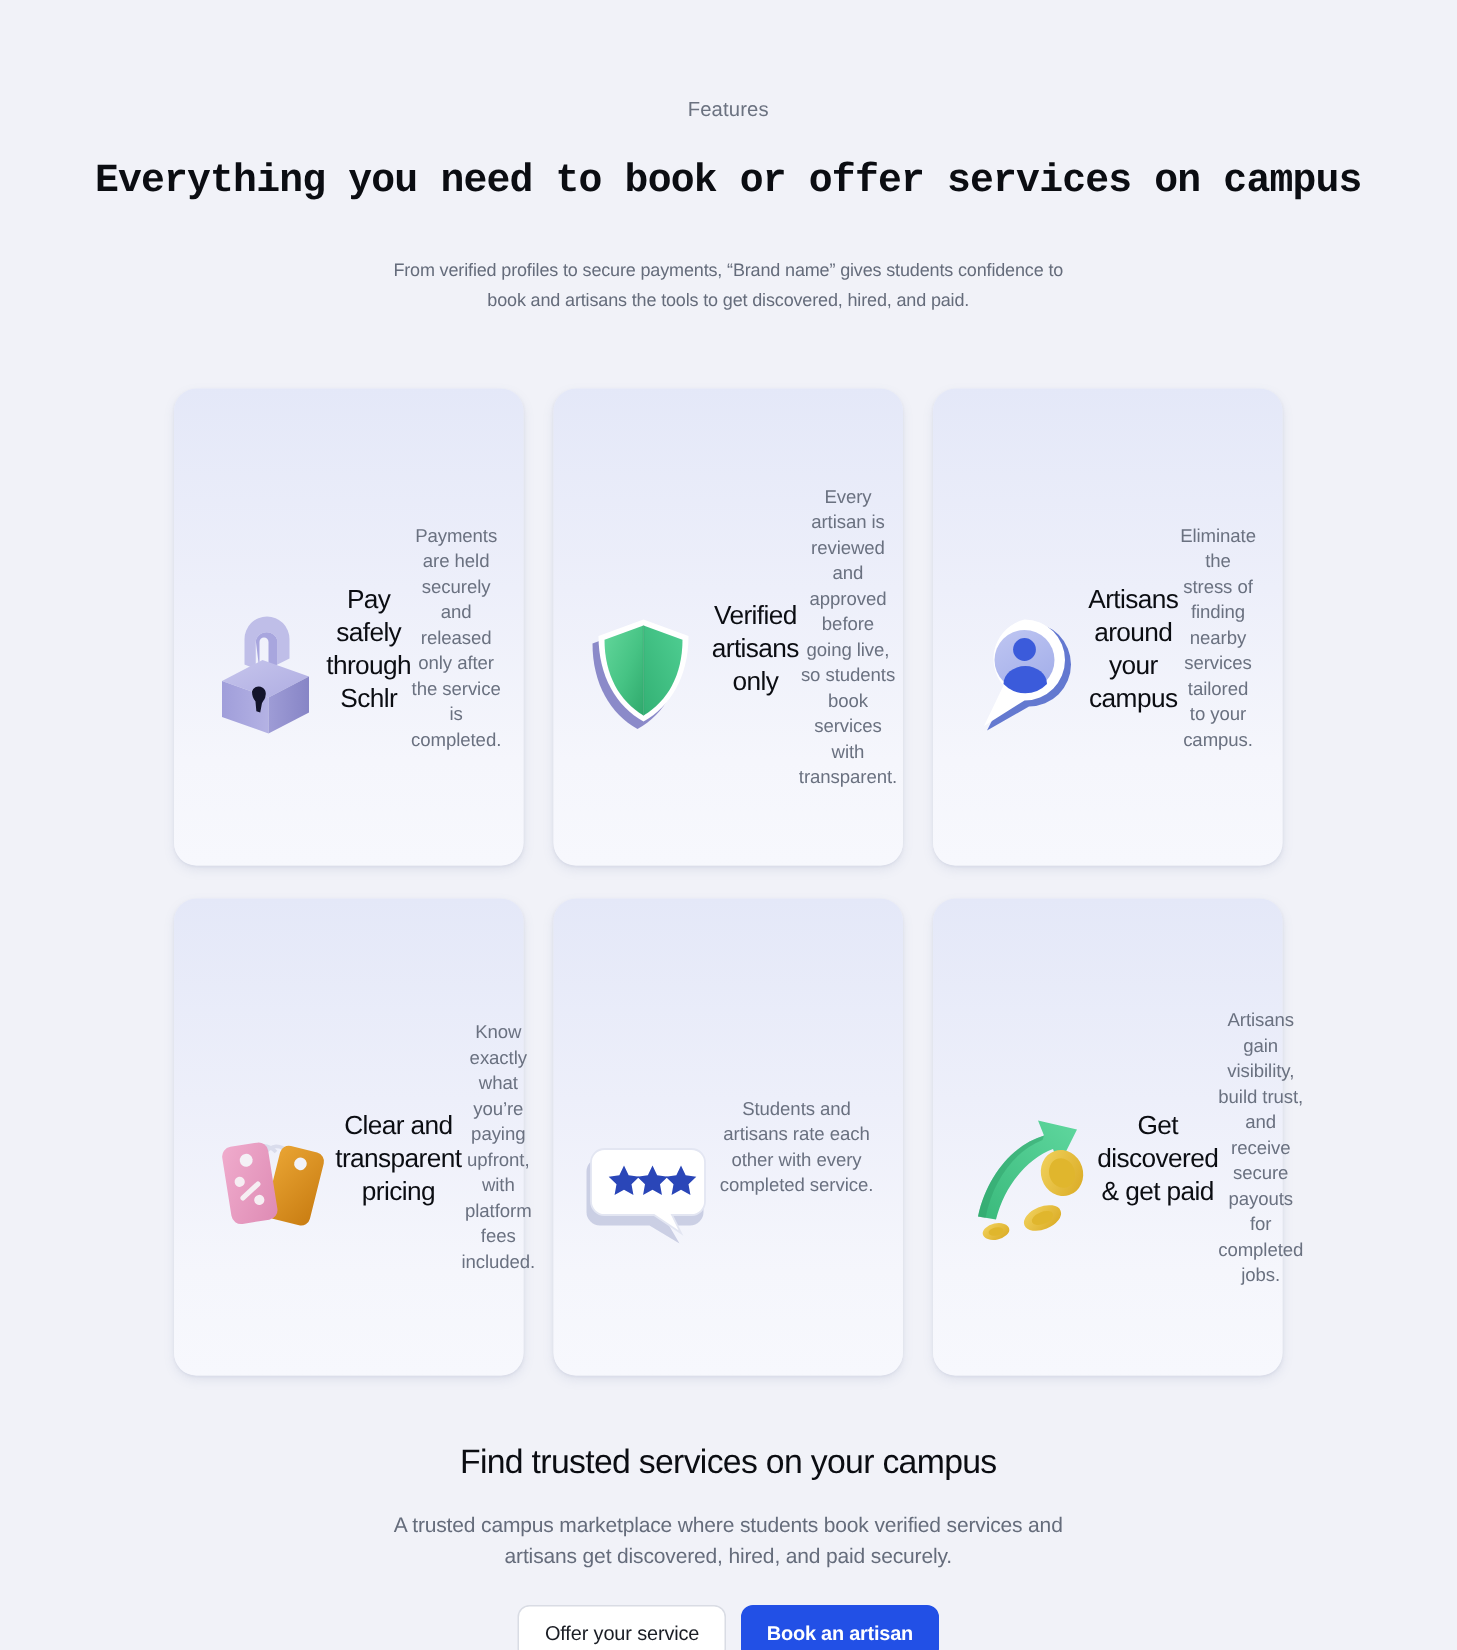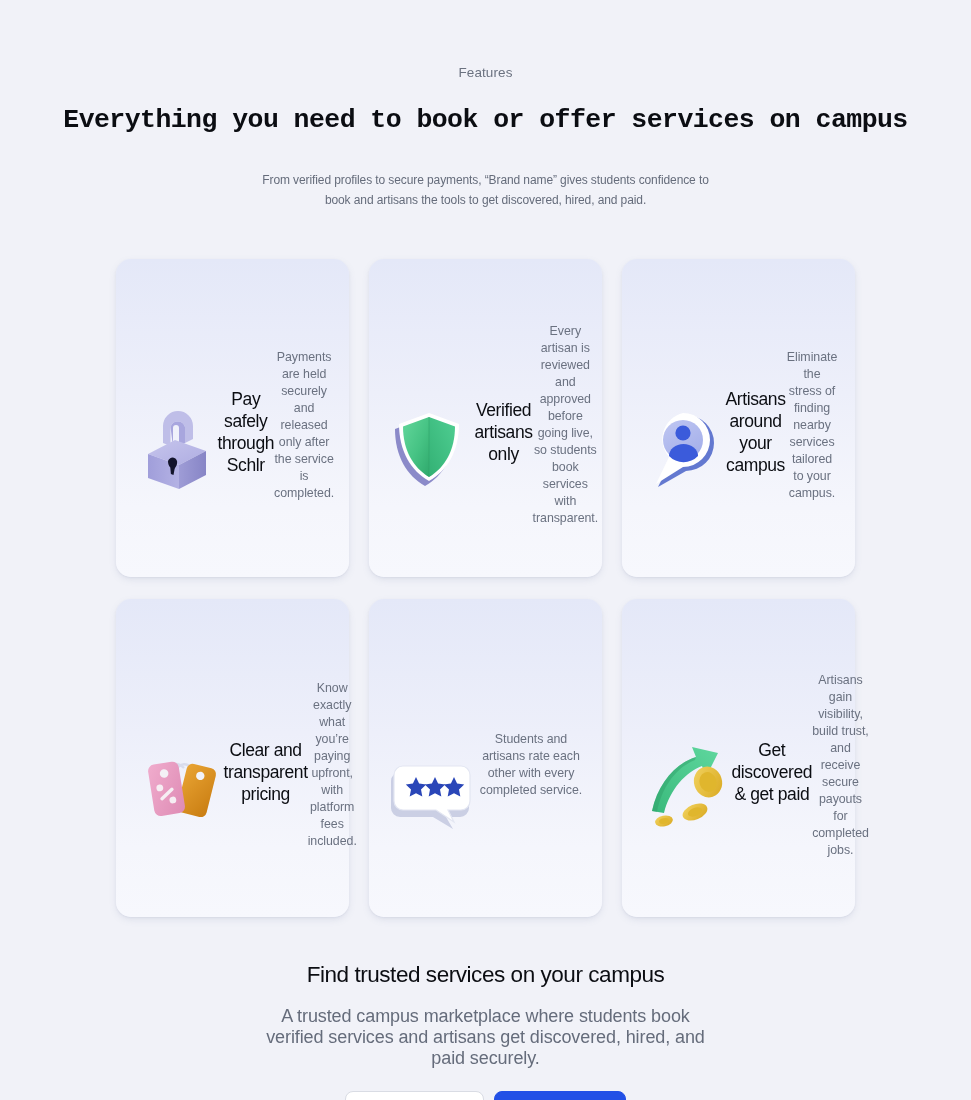--- a/index.html
+++ b/index.html
@@ -111,21 +111,21 @@
     font-size: 22.5px;
     font-weight: 500;
     letter-spacing: -0.45px;
     color: #0B0D12;
     line-height: 28px;
   }
   .cta-sub {
     margin-top: 17px;
     width: 470px;
     text-align: center;
-    font-size: 18px;
+    font-size: 14px;
     line-height: 21px;
     letter-spacing: -0.1px;
     color: #656C7B;
   }
   .cta-buttons {
     margin-top: 22px;
     display: flex;
     gap: 10px;
     align-items: center;
   }

